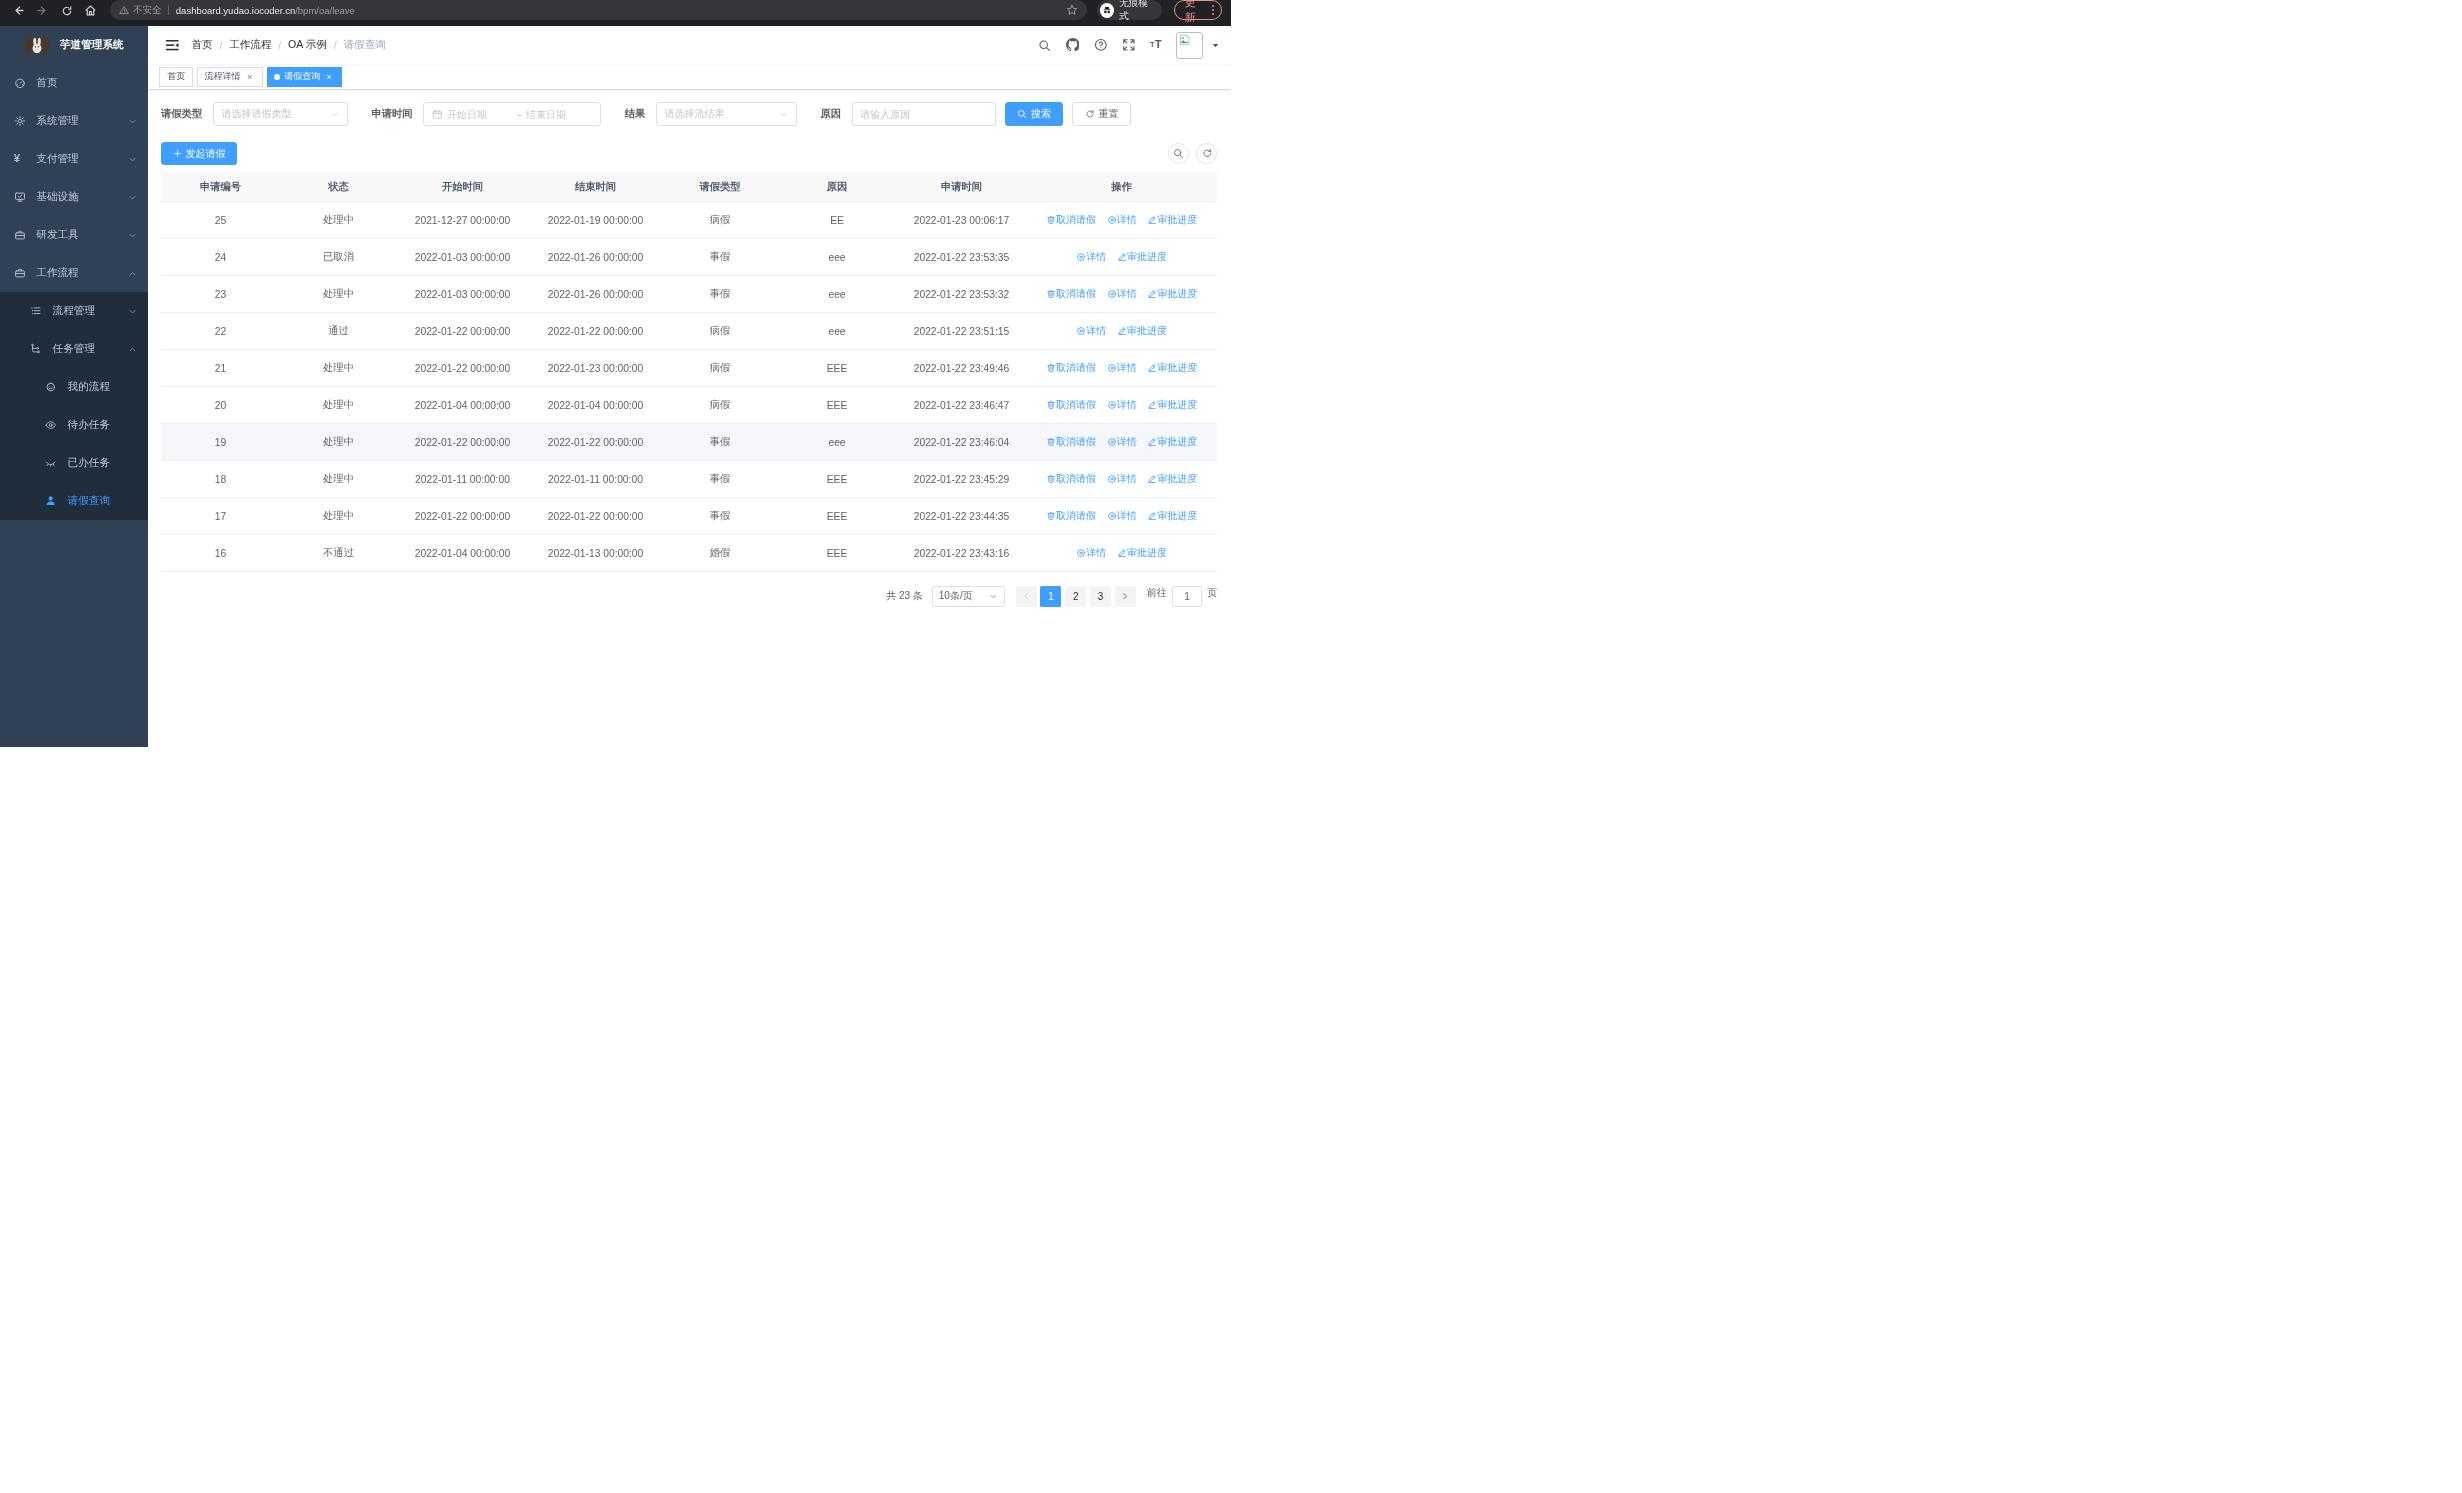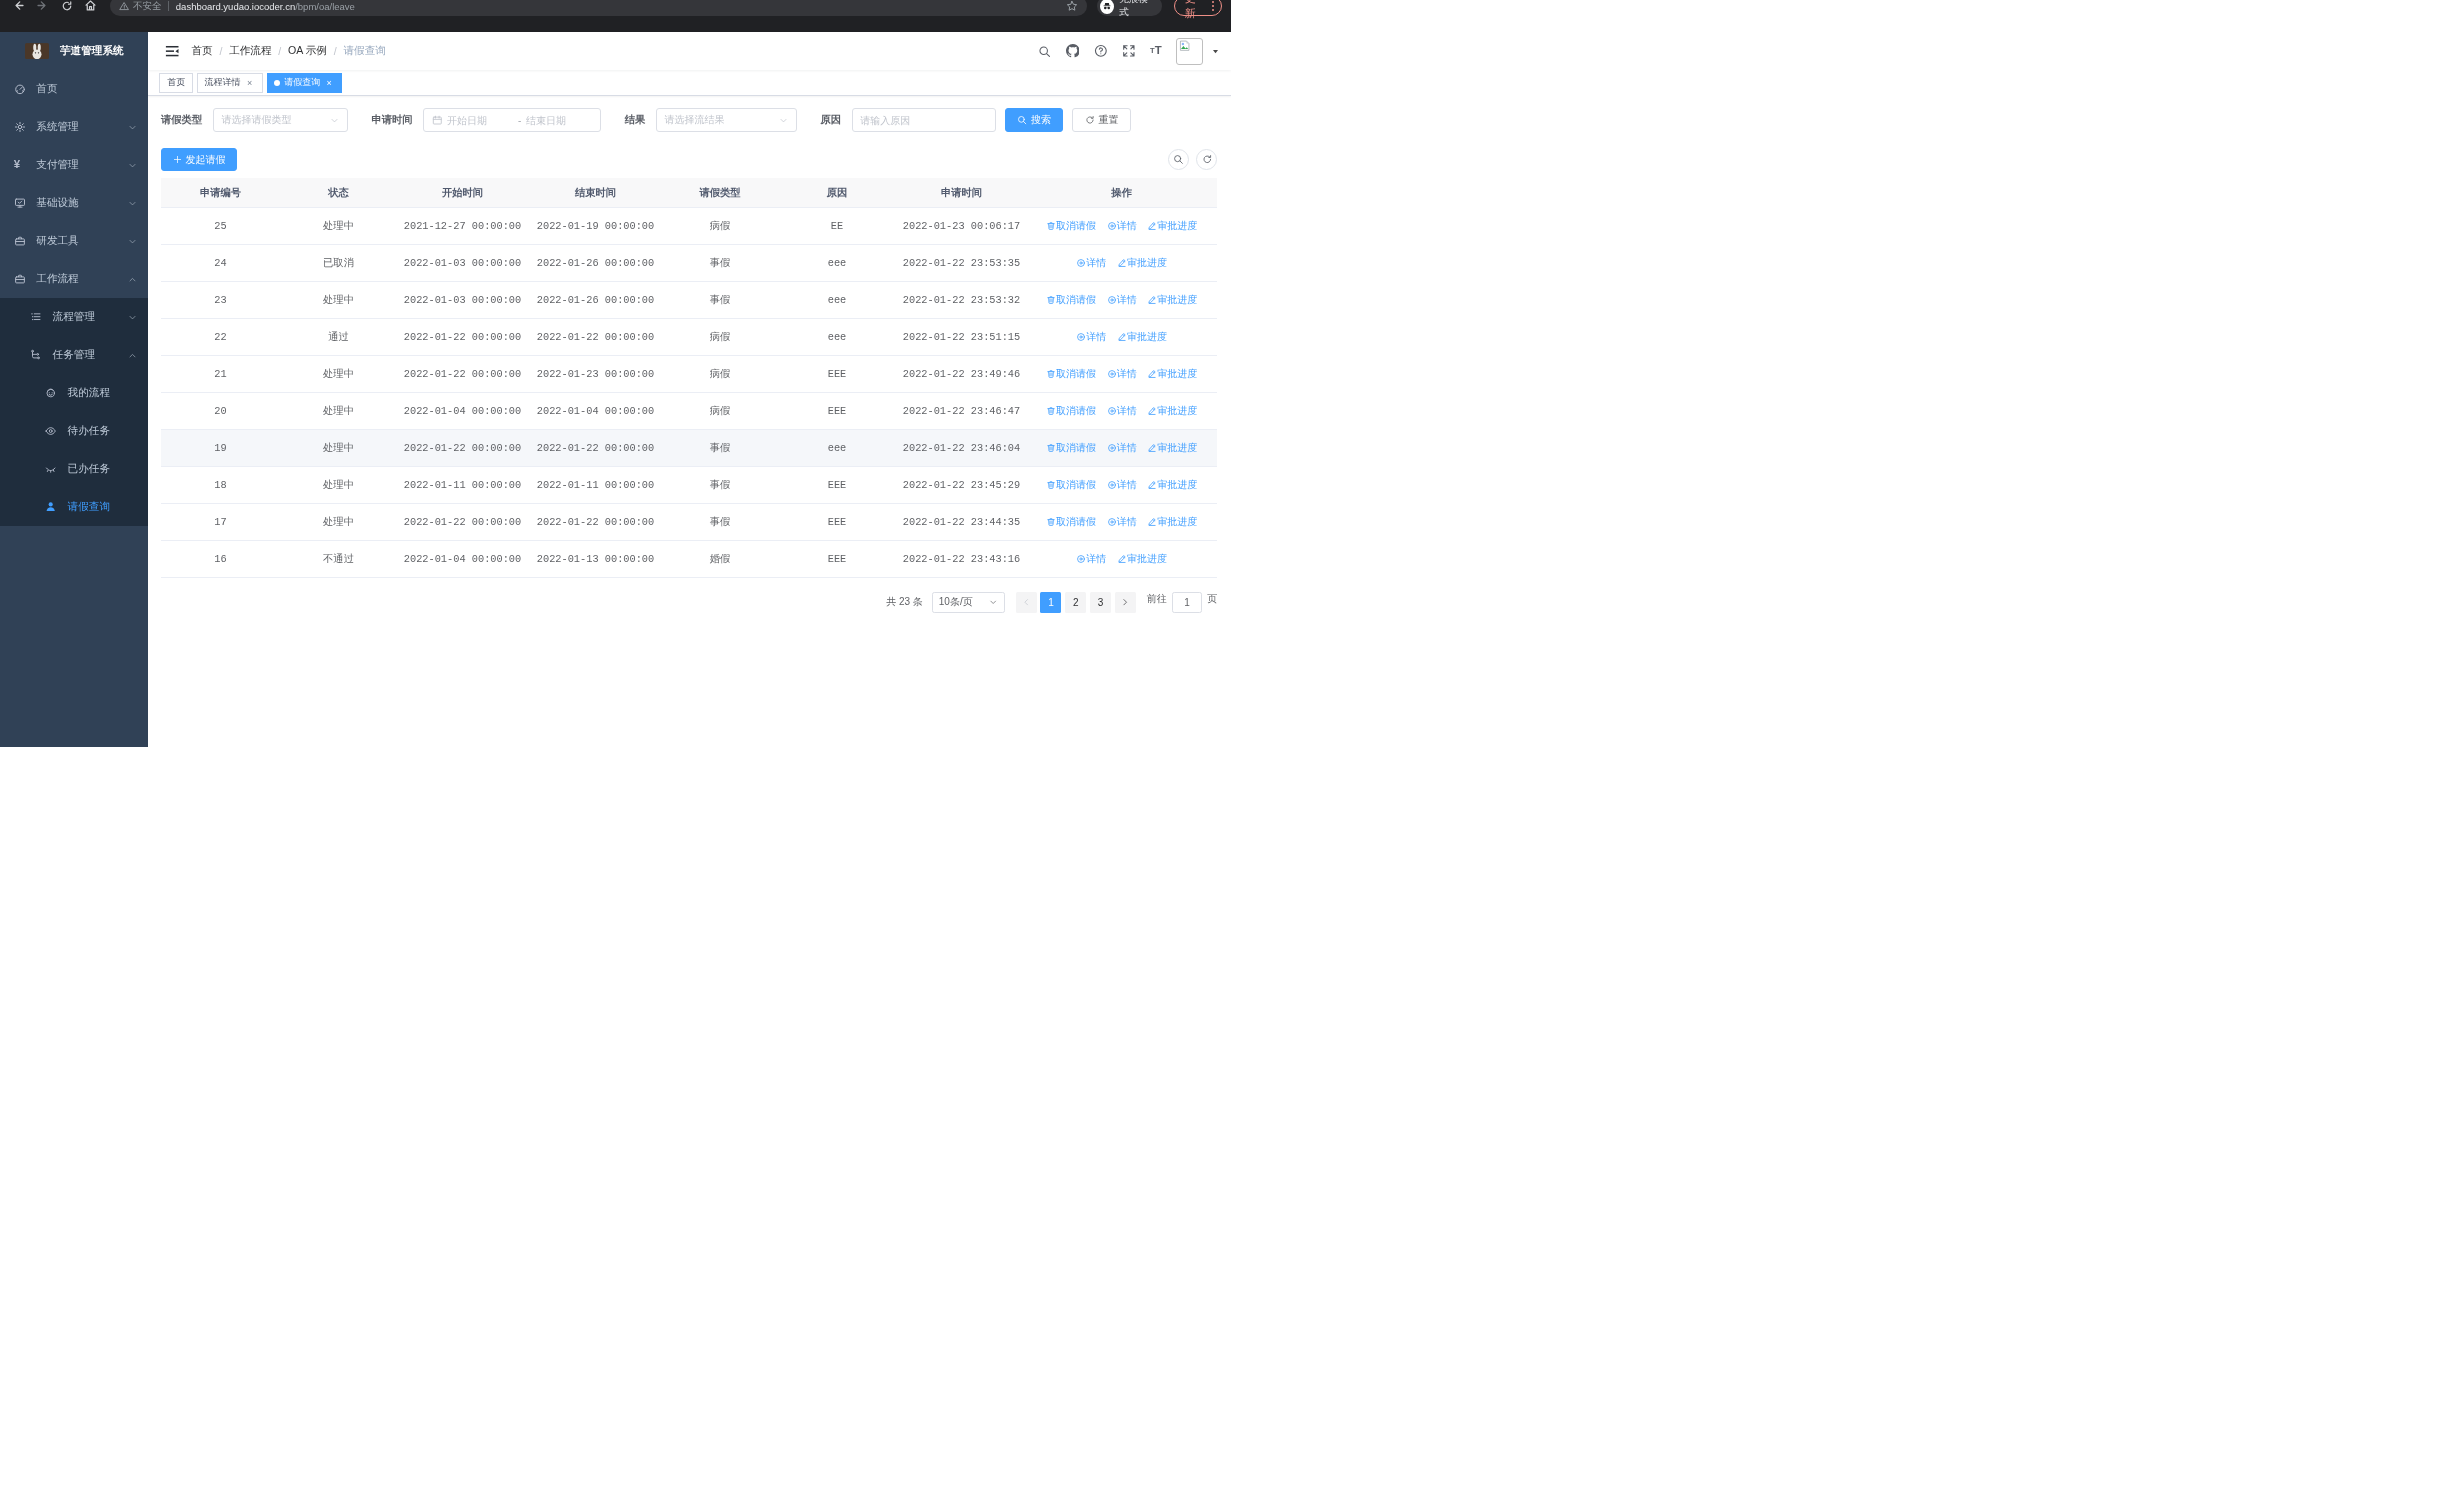--- a/index.html
+++ b/index.html
@@ -10,21 +10,21 @@
     --bd:#dcdfe6; --bd-light:#ebeef5; --tag-bd:#d8dce5;
     --txt:#606266; --txt-dark:#303133; --ph:#c0c4cc;
   }
   *{margin:0;padding:0;box-sizing:border-box;}
   html,body{width:1231px;height:747px;overflow:hidden;}
   body{font-family:"Liberation Sans","DejaVu Sans",sans-serif;font-size:10.6px;background:#fff;}
   svg{display:block;}
   .ic{stroke:currentColor;fill:none;stroke-width:1.3;stroke-linecap:round;stroke-linejoin:round;}
 
   
-  .chrome{height:26px;background:var(--chrome-bg);display:flex;align-items:flex-end;padding:16px 9px;gap:4.6px;}
+  .chrome{height:26px;background:var(--chrome-bg);display:flex;align-items:flex-start;padding:0 9px;gap:4.6px;}
   .chrome .navic{width:21px;height:21px;display:flex;align-items:center;justify-content:center;color:#cfd1d4;border-radius:50%;}
   .chrome .navic.dim{color:#6e7277;}
   .omnibox{flex:0 0 977px;height:20px;margin-left:4.6px;background:var(--chrome-pill);border-radius:10px;display:flex;align-items:center;padding:0 9px;font-size:9.5px;}
   .omnibox .sec{color:var(--chrome-dim);display:flex;align-items:center;gap:3.8px;}
   .omnibox .sep{width:0.8px;height:10px;background:#5f6368;margin:0 6.8px;}
   .omnibox .host{color:var(--chrome-txt);}
   .omnibox .path{color:var(--chrome-dim);}
   .omnibox .star{margin-left:auto;color:var(--chrome-dim);}
   .incog{height:20px;background:var(--chrome-pill);border-radius:10px;display:flex;align-items:center;gap:5.3px;padding:0 7.6px 0 3px;color:var(--chrome-txt);font-size:9.5px;margin-left:6px;}
   .incog .badge{width:15px;height:15px;border-radius:50%;background:#fff;display:flex;align-items:center;justify-content:center;}
@@ -87,21 +87,21 @@
   .daterange input{text-align:left;}
   .daterange .dsep{color:#a8abb2;}
   .btn{height:24px;border-radius:3px;display:inline-flex;align-items:center;gap:3.8px;padding:0 11.4px;font-size:10px;cursor:pointer;border:0.8px solid var(--bd);background:#fff;color:var(--txt);white-space:nowrap;}
   .btn.primary{background:var(--accent);border-color:var(--accent);color:#fff;}
   .toolbar{margin-top:16px;display:flex;align-items:center;}
   .btn.create{height:23px;padding:0 10.6px;}
   .tool-right{margin-left:auto;display:flex;gap:7.6px;}
   .circle-btn{width:21px;height:21px;border-radius:50%;border:0.8px solid #e0e4ea;display:flex;align-items:center;justify-content:center;color:#5a5e66;cursor:pointer;background:#fff;}
 
   
-  table{width:100%;border-collapse:collapse;table-layout:fixed;margin-top:6.8px;font-family:Liberation Mono, monospace;}
+  table{width:100%;border-collapse:collapse;table-layout:fixed;margin-top:6.8px;}
   th{background:#f8f8f9;color:#515a6e;font-weight:700;font-size:10.3px;height:30px;text-align:center;border-bottom:0.8px solid var(--bd-light);}
   td{height:37px;text-align:center;font-size:10.3px;color:var(--txt);border-bottom:0.8px solid var(--bd-light);white-space:nowrap;overflow:hidden;}
   tr.hl td{background:#f5f7fa;}
   .act{color:var(--accent);display:inline-flex;align-items:center;gap:0;margin:0 5.3px;font-size:10px;cursor:pointer;white-space:nowrap;}
 
   
   .pager{margin-top:13.7px;display:flex;align-items:center;justify-content:flex-end;color:var(--txt);font-size:10px;gap:0;}
   .pager .total{margin-right:9px;}
   .psize{width:73px;height:21px;border:0.8px solid var(--bd);border-radius:2.3px;display:flex;align-items:center;justify-content:space-between;padding:0 6px;color:var(--txt);cursor:pointer;margin-right:9px;}
   .pbtn{min-width:21px;height:21px;border-radius:1.5px;background:#f4f4f5;color:#303133;display:flex;align-items:center;justify-content:center;margin:0 1.9px;font-size:10px;cursor:pointer;}

